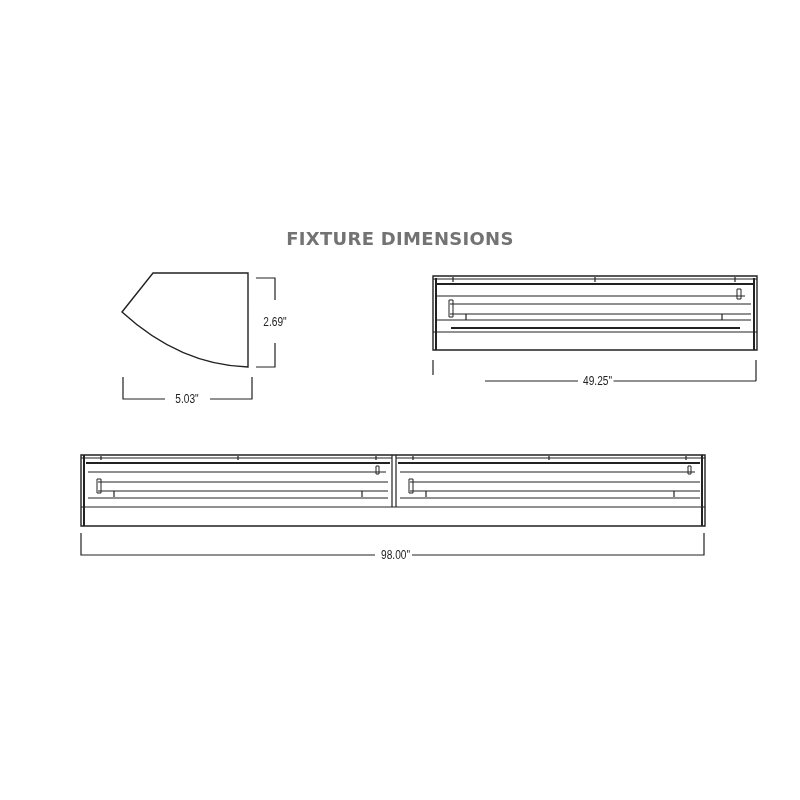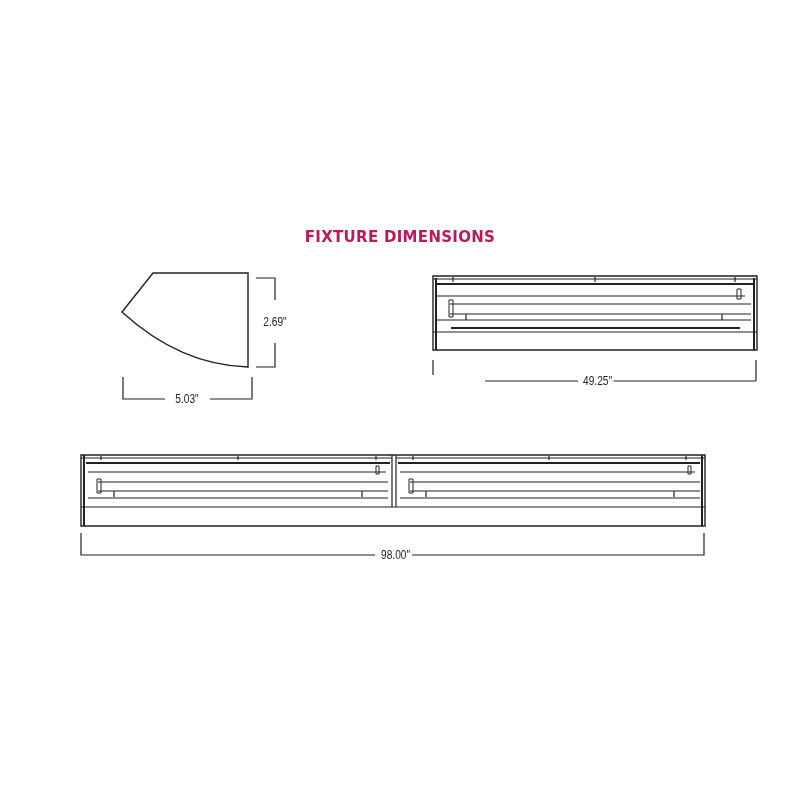--- a/index.html
+++ b/index.html
@@ -1,21 +1,21 @@
 <!DOCTYPE html>
 <html><head>
 <meta charset="utf-8">
 <style>
   html, body { margin: 0; padding: 0; background: #ffffff; }
   body { width: 800px; height: 800px; position: relative; overflow: hidden; }
   #canvas { position: absolute; left: 0; top: 0; width: 800px; height: 800px; }
   .title {
     position: absolute; left: 0; top: 228px; width: 800px; text-align: center;
-    font-family: "DejaVu Sans", sans-serif; font-weight: bold; font-size: 15px;
-    color: #be185d; letter-spacing: 0.3px;
+    font-family: "DejaVu Sans", sans-serif; font-weight: bold; font-size: 18px;
+    color: #737373; letter-spacing: 0.3px;
   }
   .dimlabel {
     position: absolute; font-family: "Liberation Sans", sans-serif; font-size: 13px;
     color: #222222; background: #ffffff; padding: 0 2px; line-height: 14px;
     transform: scaleX(0.78); transform-origin: center;
   }
   svg line, svg path, svg rect { vector-effect: non-scaling-stroke; }
 </style>
 </head>
 <body>

